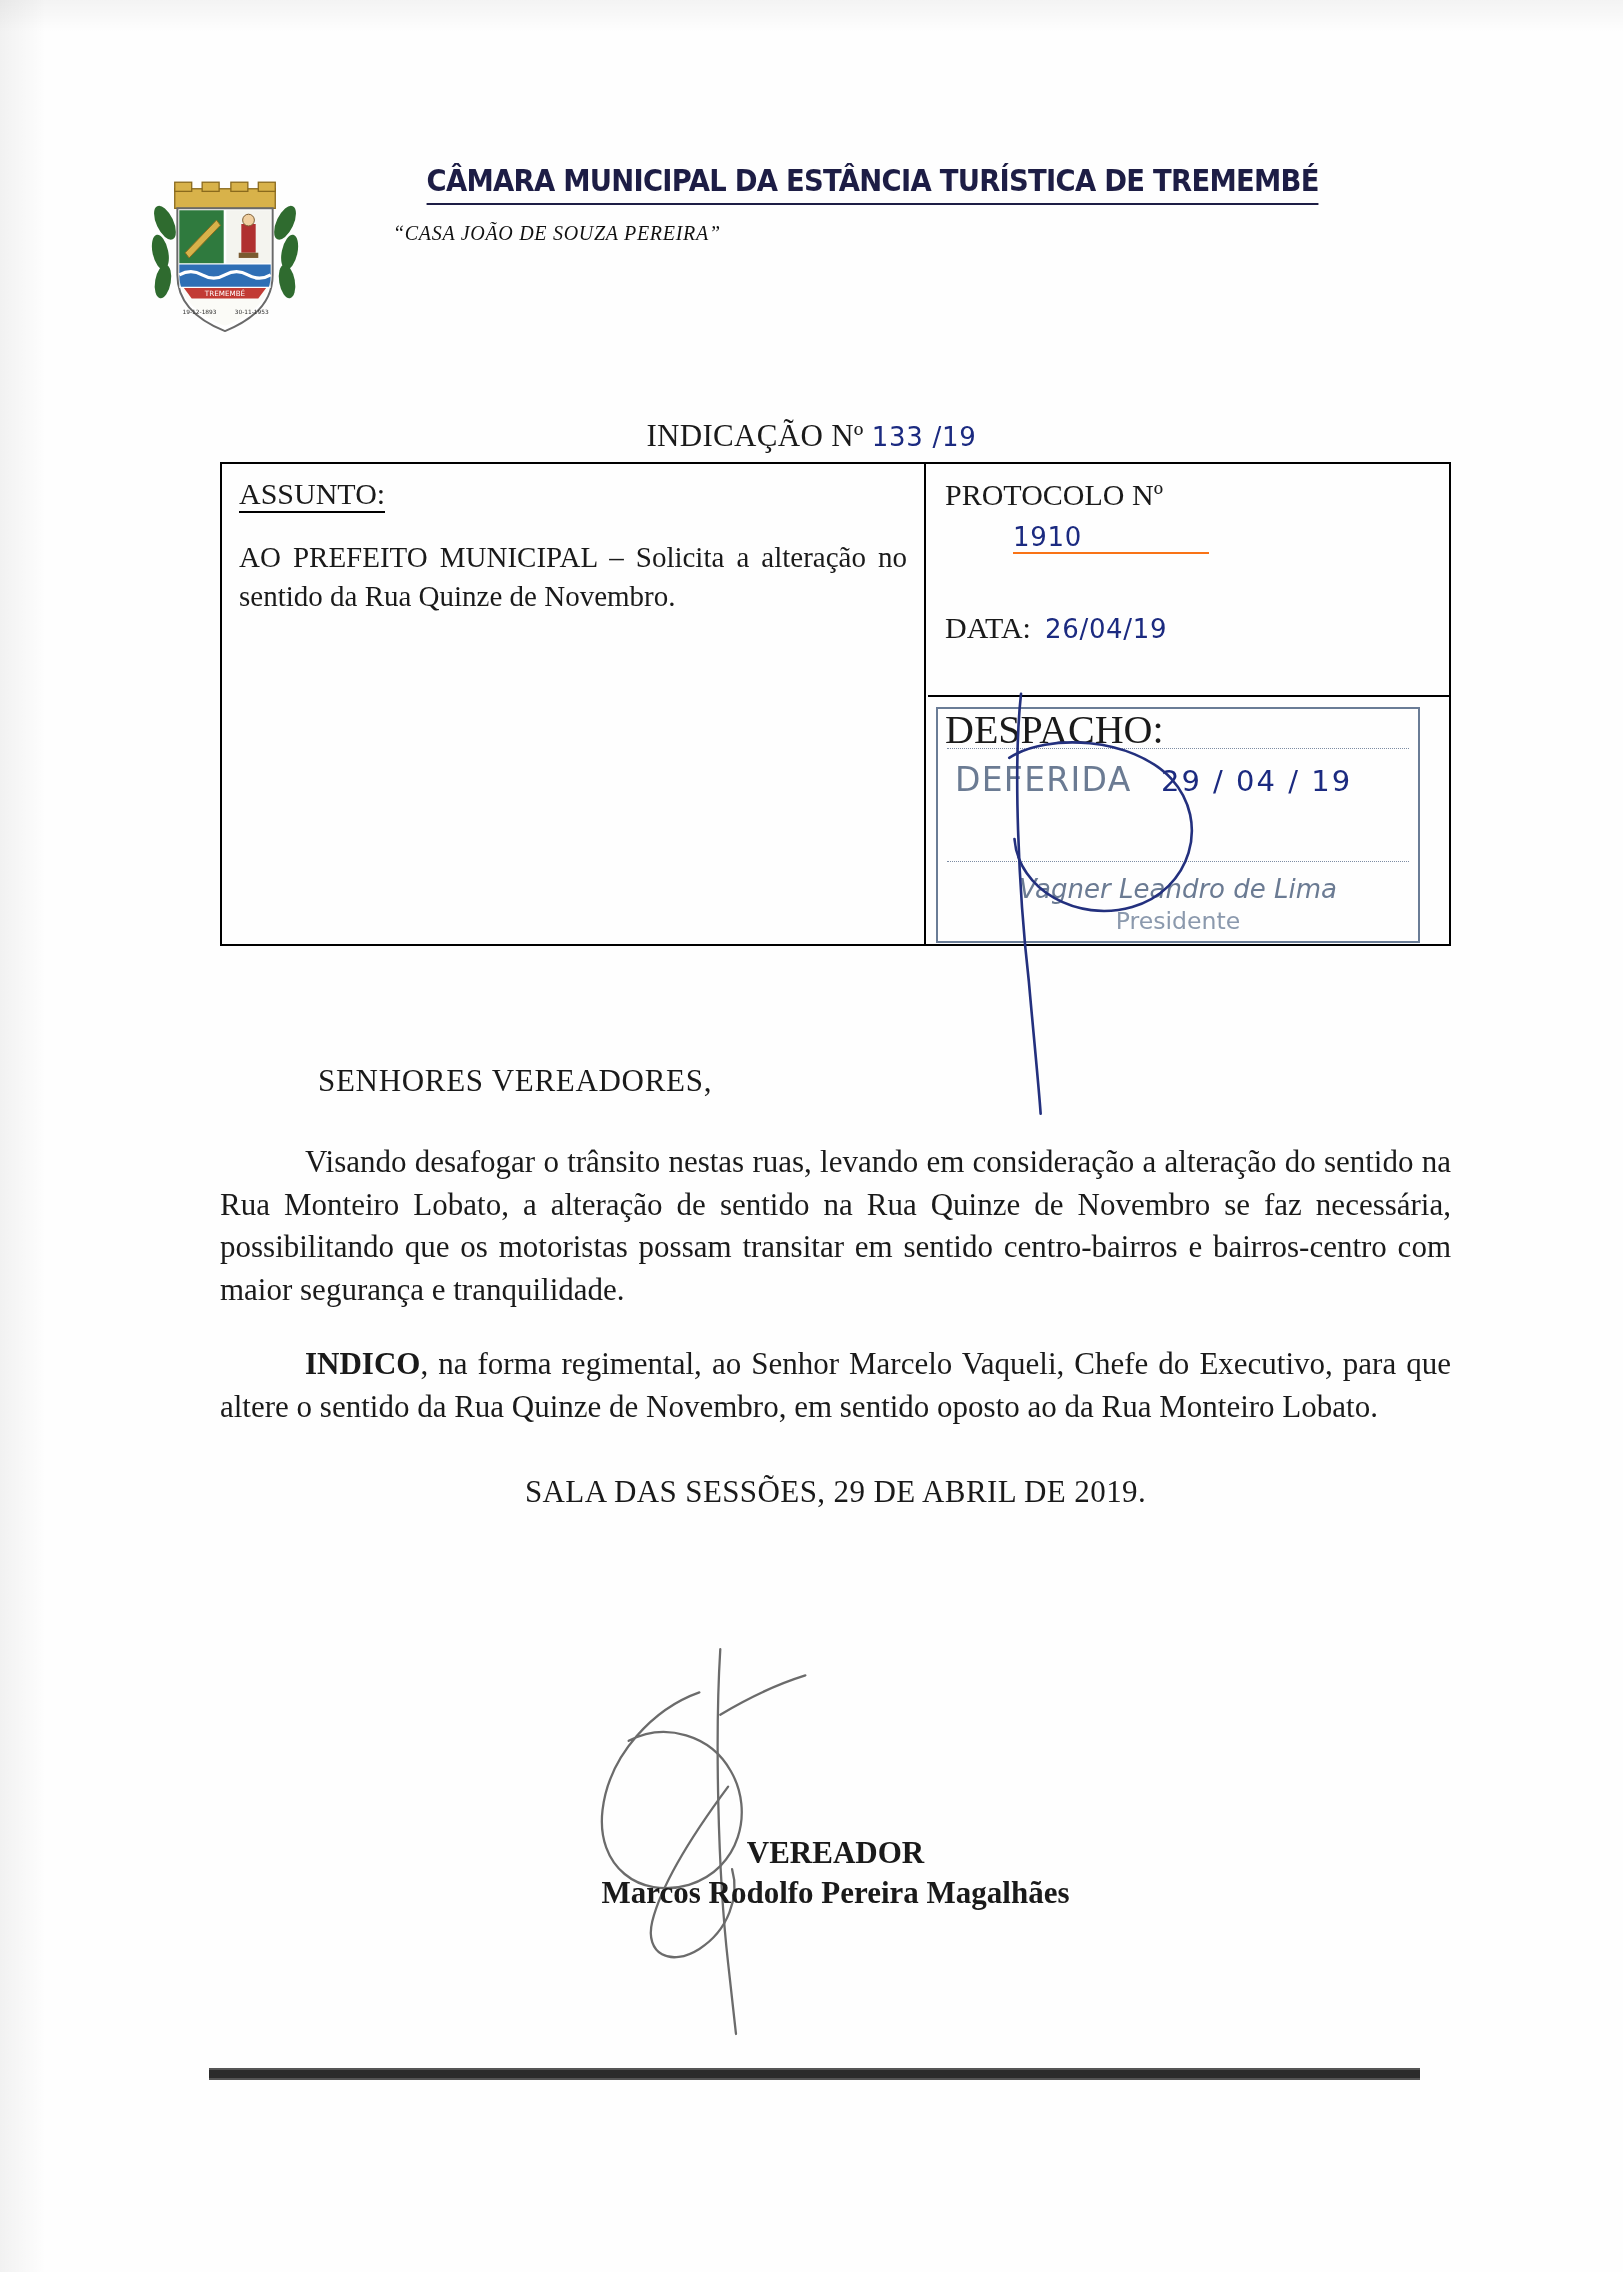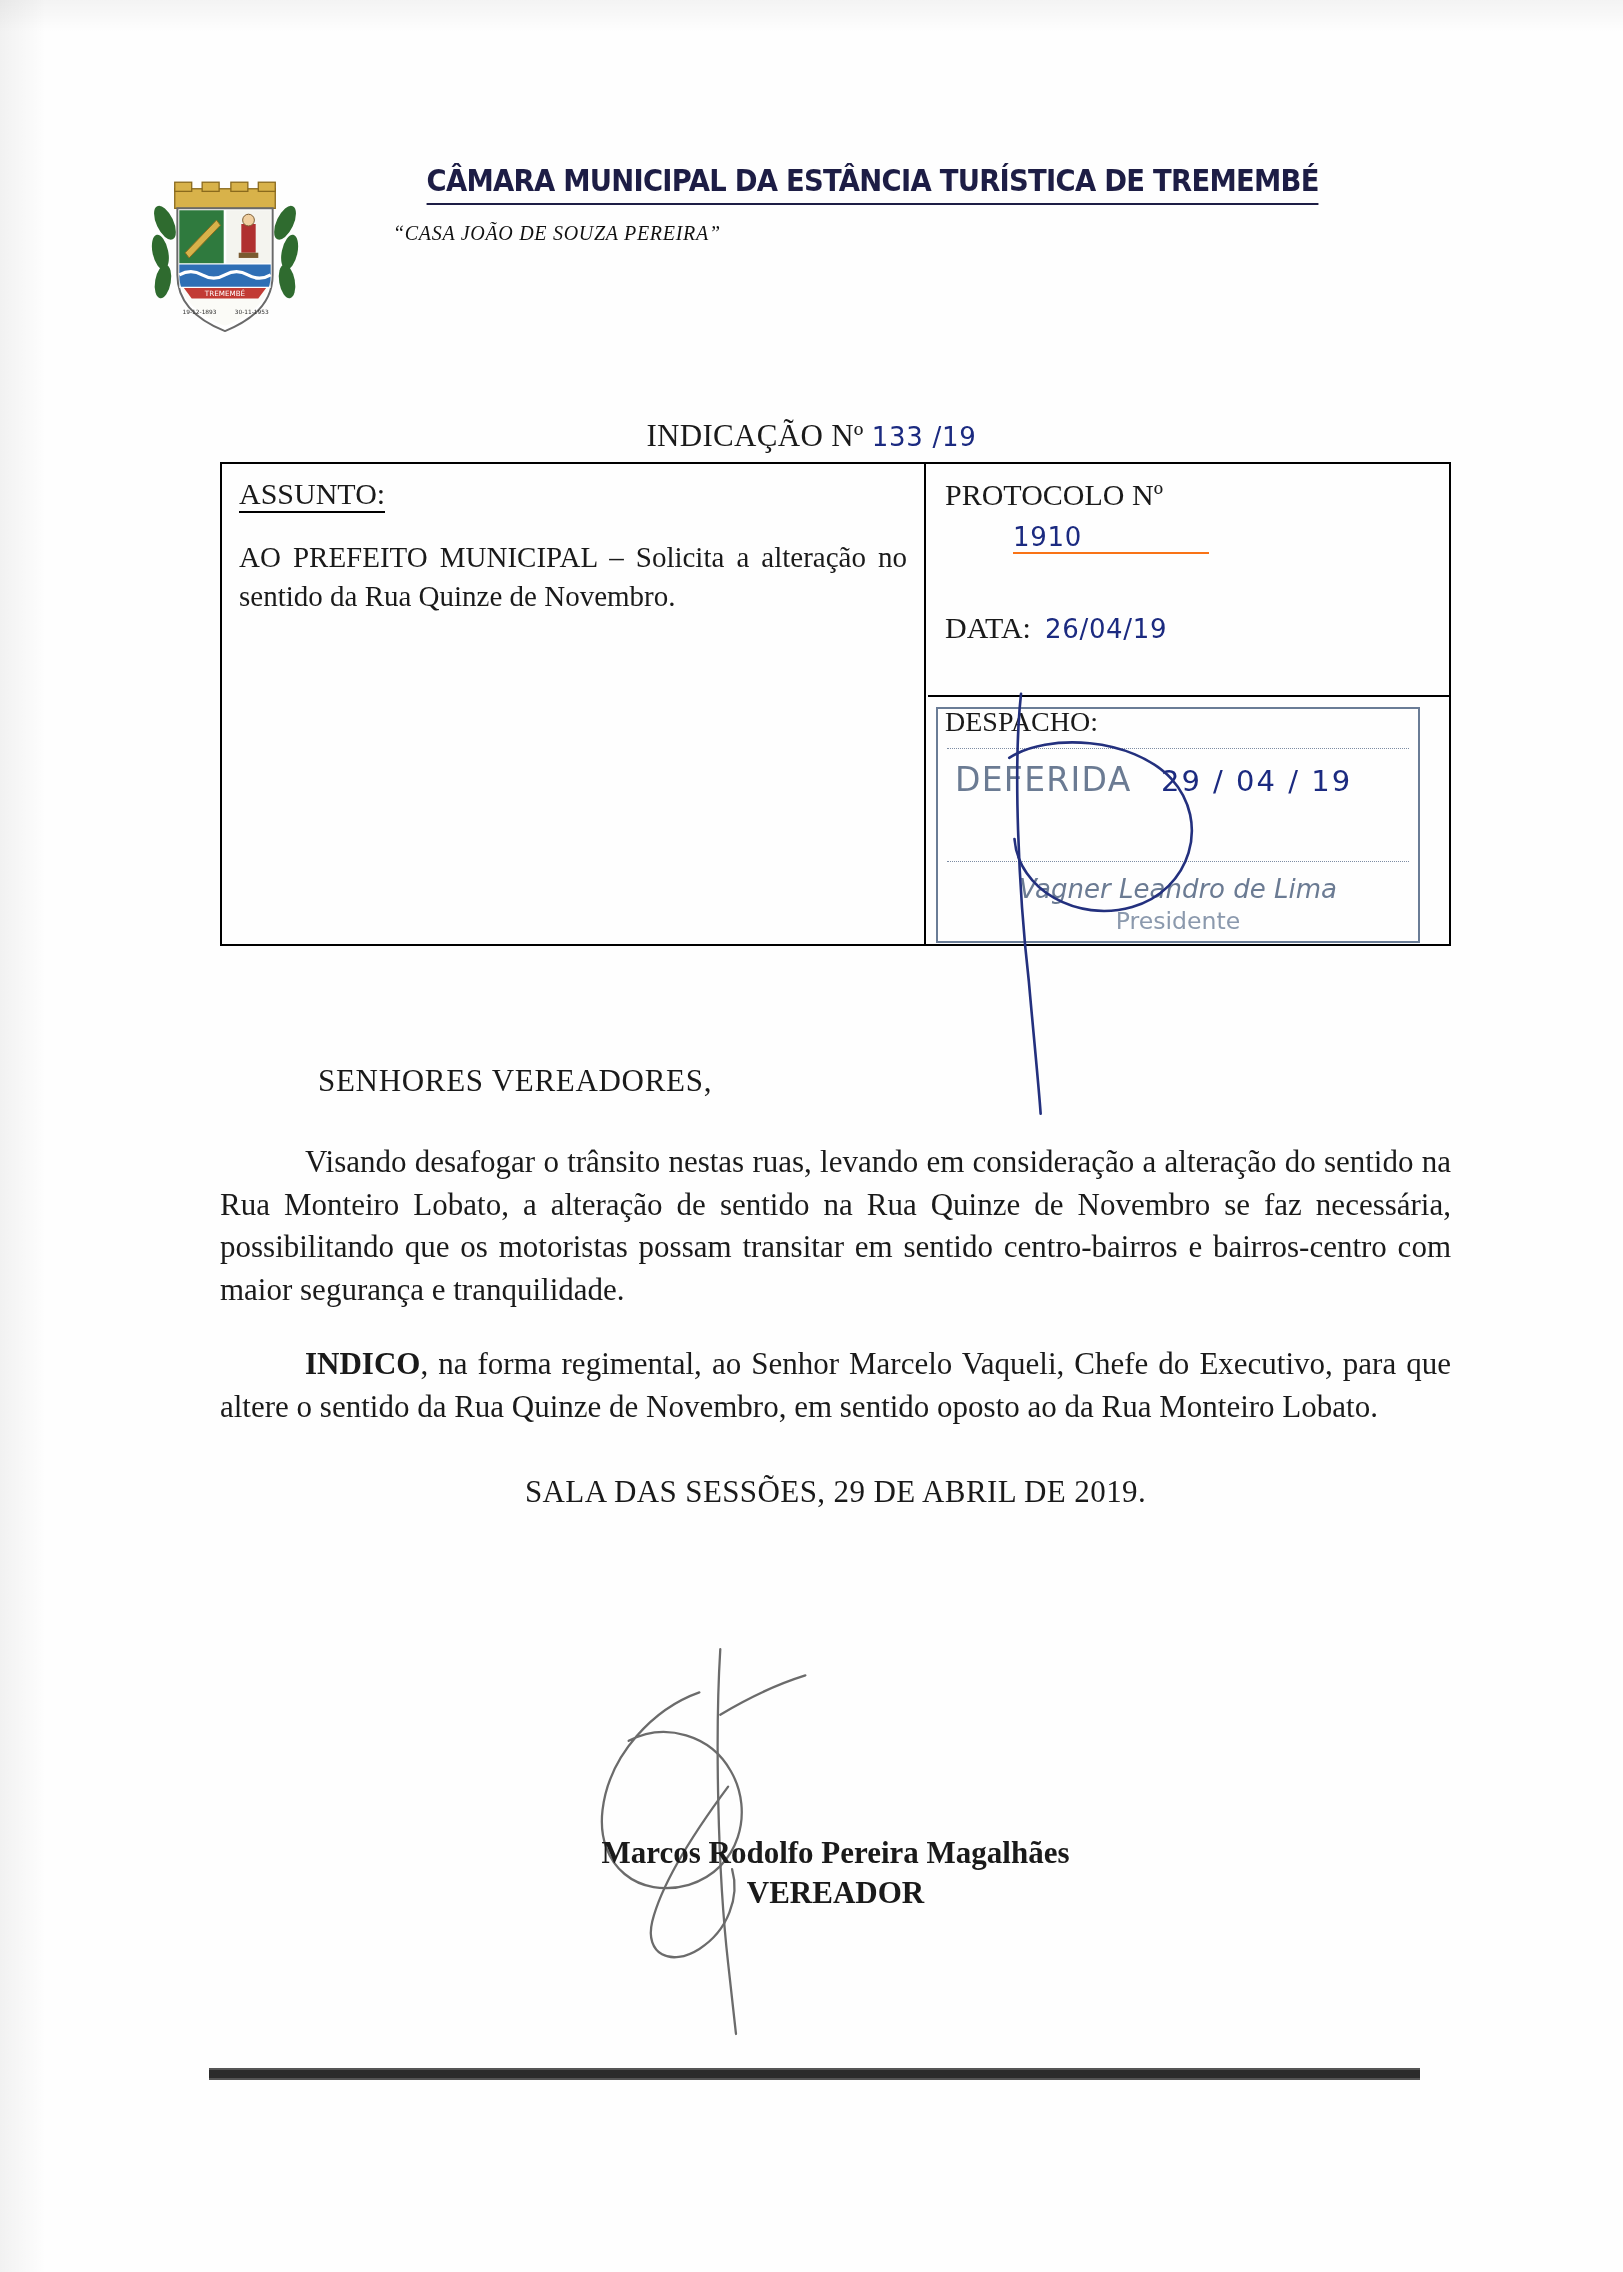--- a/index.html
+++ b/index.html
@@ -157,21 +157,21 @@
   .despacho-box {
     position: absolute;
     left: 0;
     top: 231px;
     right: 0;
     bottom: 0;
     border-top: 2px solid #000;
     padding: 9.2px 17px 0 17px;
     box-sizing: border-box;
   }
-  .despacho-label { font-size: 28px; }
+  .despacho-label { font-size: 40px; }
 
   
   .stamp {
     position: absolute;
     left: 936px;
     top: 707px;
     width: 484px;
     height: 236px;
     border: 2px solid #6a7c96;
     box-sizing: border-box;
@@ -438,19 +438,19 @@
         <path d="M268 86 C 200 110, 130 180, 120 266 C 110 352, 176 402, 252 380
                  C 330 356, 352 268, 316 206 C 286 152, 216 130, 160 160"></path>
         <path d="M300 120 C 350 90, 398 70, 430 60"></path>
         <path d="M312 230 C 260 300, 210 380, 196 436 C 184 486, 224 506, 268 478
                  C 312 450, 330 398, 318 356"></path>
       </g>
     </svg>
   </div>
 
   <div class="sig-block">
+    <div>VEREADOR</div>
     <div>Marcos Rodolfo Pereira Magalhães</div>
-    <div>VEREADOR</div>
   </div>
 
   <div class="footer-rule"></div>
 </div>
 
 
 </body></html>

